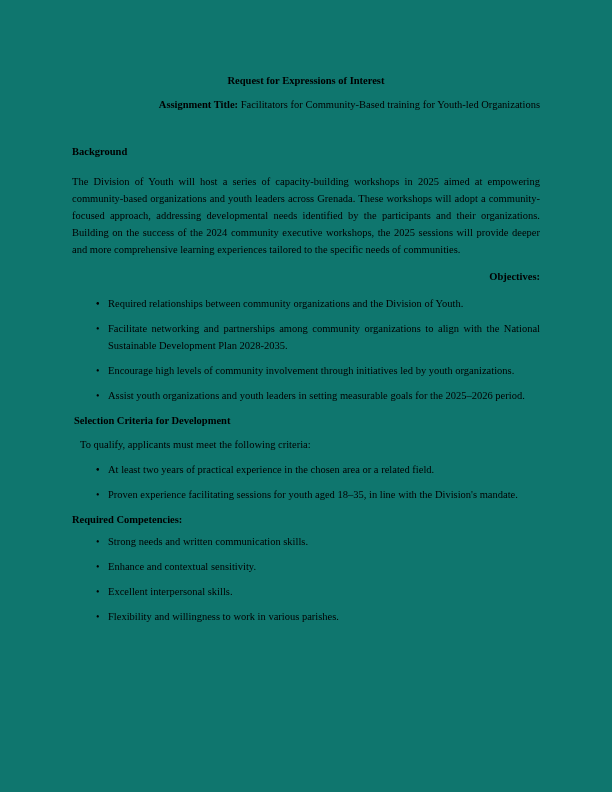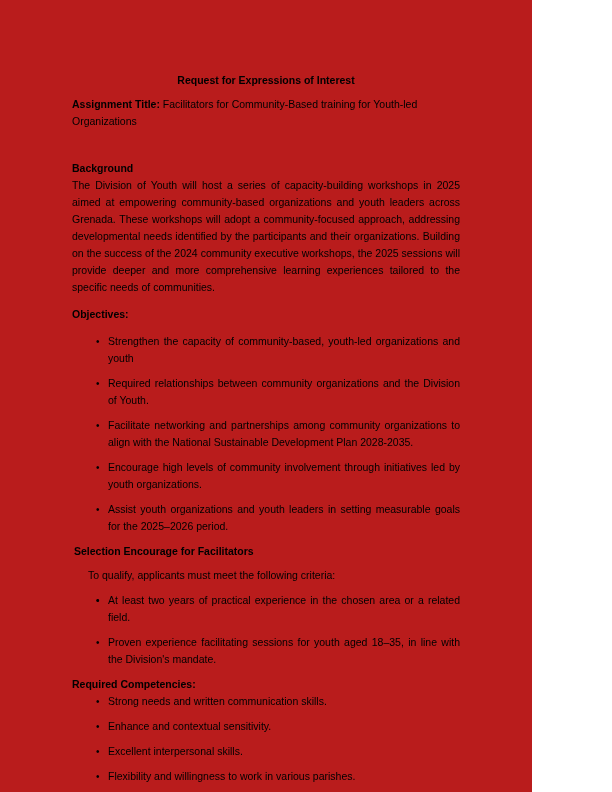--- a/index.html
+++ b/index.html
@@ -1,44 +1,44 @@
 <!DOCTYPE html>
 <html><head>
 <meta charset="utf-8">
 <style>
   html, body { margin: 0; padding: 0; background: #ffffff; }
   .page {
-    width: 532px;
+    width: 612px;
     height: 792px;
     box-sizing: border-box;
-    background: #b91c1c;
+    background: #0f766e;
     color: #000000;
-    font-family: Liberation Sans, sans-serif;
+    font-family: Liberation Serif, serif;
     font-size: 10.5px;
     line-height: 17px;
     padding: 72px 72px 0 72px;
     overflow: hidden;
   }
   .doc-title {
     text-align: center;
     font-weight: bold;
     margin: 0 0 7px 0;
   }
-  .assignment-line { margin: 0 0 30px 0; }
+  .assignment-line { margin: 0 0 30px 0; text-align: right; }
   .assignment-label { font-weight: bold; }
   .heading { font-weight: bold; margin: 0; }
-  .h-background { margin-bottom: 0; }
+  .h-background { margin-bottom: 13px; }
   .para {
     margin: 0 0 10px 0;
     text-align: justify;
   }
-  .h-objectives { margin-bottom: 10px; }
+  .h-objectives { margin-bottom: 10px; text-align: right; }
   .h-selection { margin-top: 0; margin-bottom: 7px; padding-left: 2px; }
-  .intro { margin: 0 0 7px 16px; }
-  .h-competencies { margin-top: 0; }
+  .intro { margin: 0 0 7px 8px; }
+  .h-competencies { margin-top: 0; margin-bottom: 5px; }
   ul.bullets {
     list-style: none;
     margin: 0;
     padding: 0;
   }
   ul.bullets li {
     position: relative;
     padding-left: 36px;
     margin: 0 0 8px 0;
     text-align: justify;
@@ -57,28 +57,28 @@
 
   <p class="doc-title">Request for Expressions of Interest</p>
 
   <p class="assignment-line"><span class="assignment-label">Assignment Title:</span><span> Facilitators for Community-Based training for Youth-led Organizations</span></p>
 
   <p class="heading h-background">Background</p>
   <p class="para">The Division of Youth will host a series of capacity-building workshops in 2025 aimed at empowering community-based organizations and youth leaders across Grenada. These workshops will adopt a community-focused approach, addressing developmental needs identified by the participants and their organizations. Building on the success of the 2024 community executive workshops, the 2025 sessions will provide deeper and more comprehensive learning experiences tailored to the specific needs of communities.</p>
 
   <p class="heading h-objectives">Objectives:</p>
   <ul class="bullets">
-    <li><span class="bullet-glyph">•</span><span>Strengthen the capacity of community-based, youth-led organizations and youth</span></li>
+    <li><span class="bullet-glyph">•</span></li>
     <li><span class="bullet-glyph">•</span><span>Required relationships between community organizations and the Division of Youth.</span></li>
     <li><span class="bullet-glyph">•</span><span>Facilitate networking and partnerships among community organizations to align with the National Sustainable Development Plan 2028-2035.</span></li>
     <li><span class="bullet-glyph">•</span><span>Encourage high levels of community involvement through initiatives led by youth organizations.</span></li>
     <li><span class="bullet-glyph">•</span><span>Assist youth organizations and youth leaders in setting measurable goals for the 2025–2026 period.</span></li>
   </ul>
 
-  <p class="heading h-selection">Selection Encourage for Facilitators</p>
+  <p class="heading h-selection">Selection Criteria for Development</p>
   <p class="intro">To qualify, applicants must meet the following criteria:</p>
   <ul class="bullets">
     <li><span class="bullet-glyph">•</span></li>
     <li><span class="bullet-glyph">•</span><span>At least two years of practical experience in the chosen area or a related field.</span></li>
     <li><span class="bullet-glyph">•</span><span>Proven experience facilitating sessions for youth aged 18–35, in line with the Division's mandate.</span></li>
   </ul>
 
   <p class="heading h-competencies">Required Competencies:</p>
   <ul class="bullets">
     <li><span class="bullet-glyph">•</span><span>Strong needs and written communication skills.</span></li>

